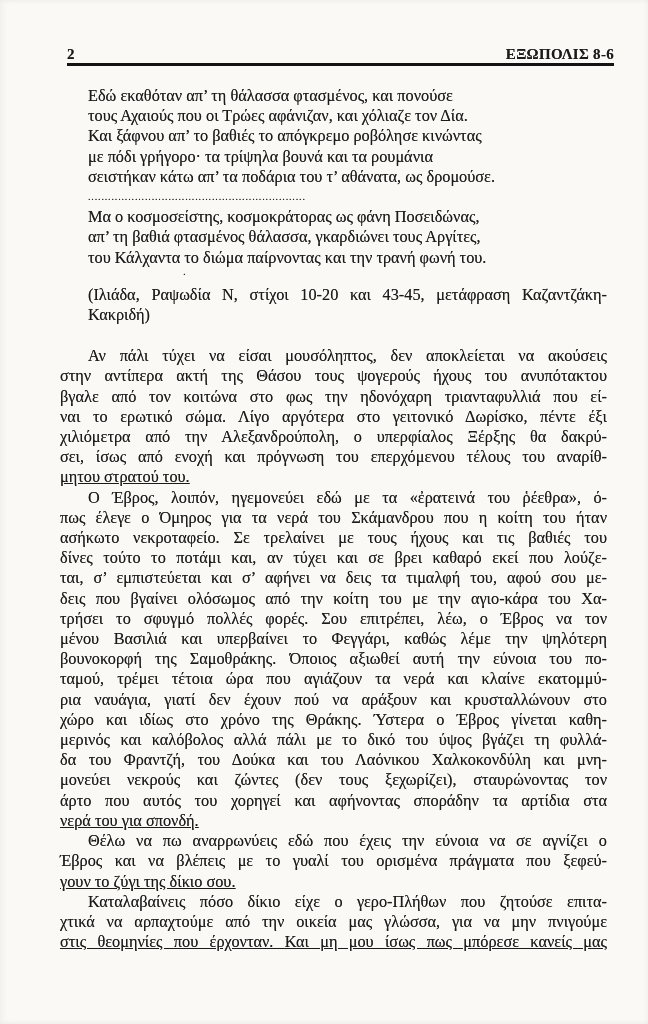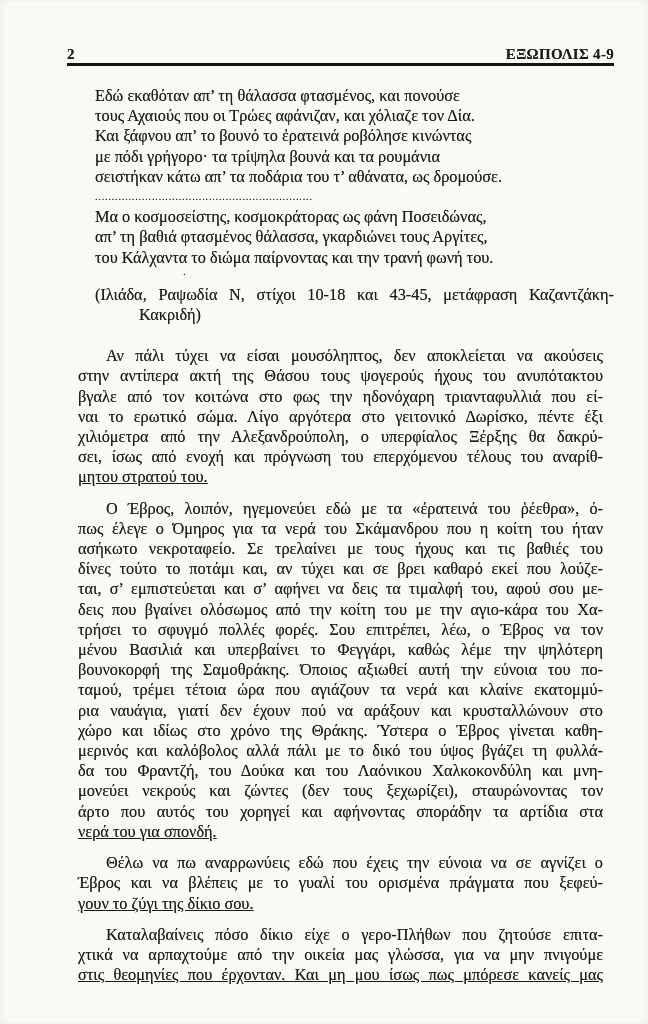--- a/index.html
+++ b/index.html
@@ -18,74 +18,74 @@
   }
   .page-header{
     position:absolute;left:67px;right:34px;top:44px;
     display:flex;justify-content:space-between;align-items:baseline;
     font-weight:bold;font-size:15px;letter-spacing:.3px;
   }
   .header-rule{
     position:absolute;left:67px;right:34px;top:63px;
     height:2.5px;background:#141414;
   }
-  .content{position:absolute;left:67px;top:86px;width:547px;}
+  .content{position:absolute;left:60px;top:86px;width:547px;}
   .poem{margin:0 0 0 28px;padding:0;}
   .qline{white-space:pre;}
   .dots-line{
     height:20.2px;line-height:20.2px;
     font-size:10px;letter-spacing:.85px;color:#1b1b1b;
     overflow:hidden;
   }
   .stanza-break-dot{
     position:absolute;left:183px;top:266px;
     font-size:11px;line-height:11px;
   }
   .citation{margin:17px 0 0 28px;width:519px;}
   .citation .cline{text-align:justify;text-align-last:justify;}
-  .citation .cline.last{text-align:last;text-align-last:left;margin-left:44px;}
+  .citation .cline.last{text-align:last;text-align-last:left;}
   .citation .work{}
   .body-text{margin-top:21px;}
-  .body-para{margin:11px;}
+  .body-para{margin:0;}
   .body-para .line{text-align:justify;text-align-last:justify;}
   .body-para .line:first-child{text-indent:28px;}
   .body-para .line.last{text-align-last:left;text-decoration:underline;}
   .body-para.cont .line.last{text-align-last:justify;}
 </style>
 </head>
 <body>
 
 <div class="page">
 
   <div class="page-header">
     <span>2</span>
-    <span>ΕΞΩΠΟΛΙΣ 4-9</span>
+    <span>ΕΞΩΠΟΛΙΣ 8-6</span>
   </div>
   <div class="header-rule"></div>
 
   <div class="content">
 
     <blockquote class="poem">
       <div>
           <div class="qline">Εδώ εκαθόταν απ’ τη θάλασσα φτασμένος, και πονούσε</div>
           <div class="qline">τους Αχαιούς που οι Τρώες αφάνιζαν, και χόλιαζε τον Δία.</div>
-          <div class="qline">Και ξάφνου απ’ το βουνό το ἐρατεινά ροβόλησε κινώντας</div>
+          <div class="qline">Και ξάφνου απ’ το βαθιές το απόγκρεμο ροβόλησε κινώντας</div>
           <div class="qline">με πόδι γρήγορο· τα τρίψηλα βουνά και τα ρουμάνια</div>
           <div class="qline last">σειστήκαν κάτω απ’ τα ποδάρια του τ’ αθάνατα, ως δρομούσε.</div>
         </div>
       <div class="dots-line">.................................................................</div>
       <div>
           <div class="qline">Μα ο κοσμοσείστης, κοσμοκράτορας ως φάνη Ποσειδώνας,</div>
           <div class="qline">απ’ τη βαθιά φτασμένος θάλασσα, γκαρδιώνει τους Αργίτες,</div>
           <div class="qline last">του Κάλχαντα το διώμα παίρνοντας και την τρανή φωνή του.</div>
         </div>
     </blockquote>
 
     <div class="citation">
-      <div class="cline"><span>(</span><span class="work">Ιλιάδα</span><span>, Ραψωδία Ν, στίχοι 10-18 και 43-45, μετάφραση Καζαντζάκη-</span></div>
+      <div class="cline"><span>(</span><span class="work">Ιλιάδα</span><span>, Ραψωδία Ν, στίχοι 10-20 και 43-45, μετάφραση Καζαντζάκη-</span></div>
       <div class="cline last">Κακριδή)</div>
     </div>
 
     <div class="body-text">
       <div class="body-para">
           <div class="line">Αν πάλι τύχει να είσαι μουσόληπτος, δεν αποκλείεται να ακούσεις</div>
           <div class="line">στην αντίπερα ακτή της Θάσου τους ψογερούς ήχους του ανυπότακτου</div>
           <div class="line">βγαλε από τον κοιτώνα στο φως την ηδονόχαρη τριανταφυλλιά που εί-</div>
           <div class="line">ναι το ερωτικό σώμα. Λίγο αργότερα στο γειτονικό Δωρίσκο, πέντε έξι</div>
           <div class="line">χιλιόμετρα από την Αλεξανδρούπολη, ο υπερφίαλος Ξέρξης θα δακρύ-</div>

